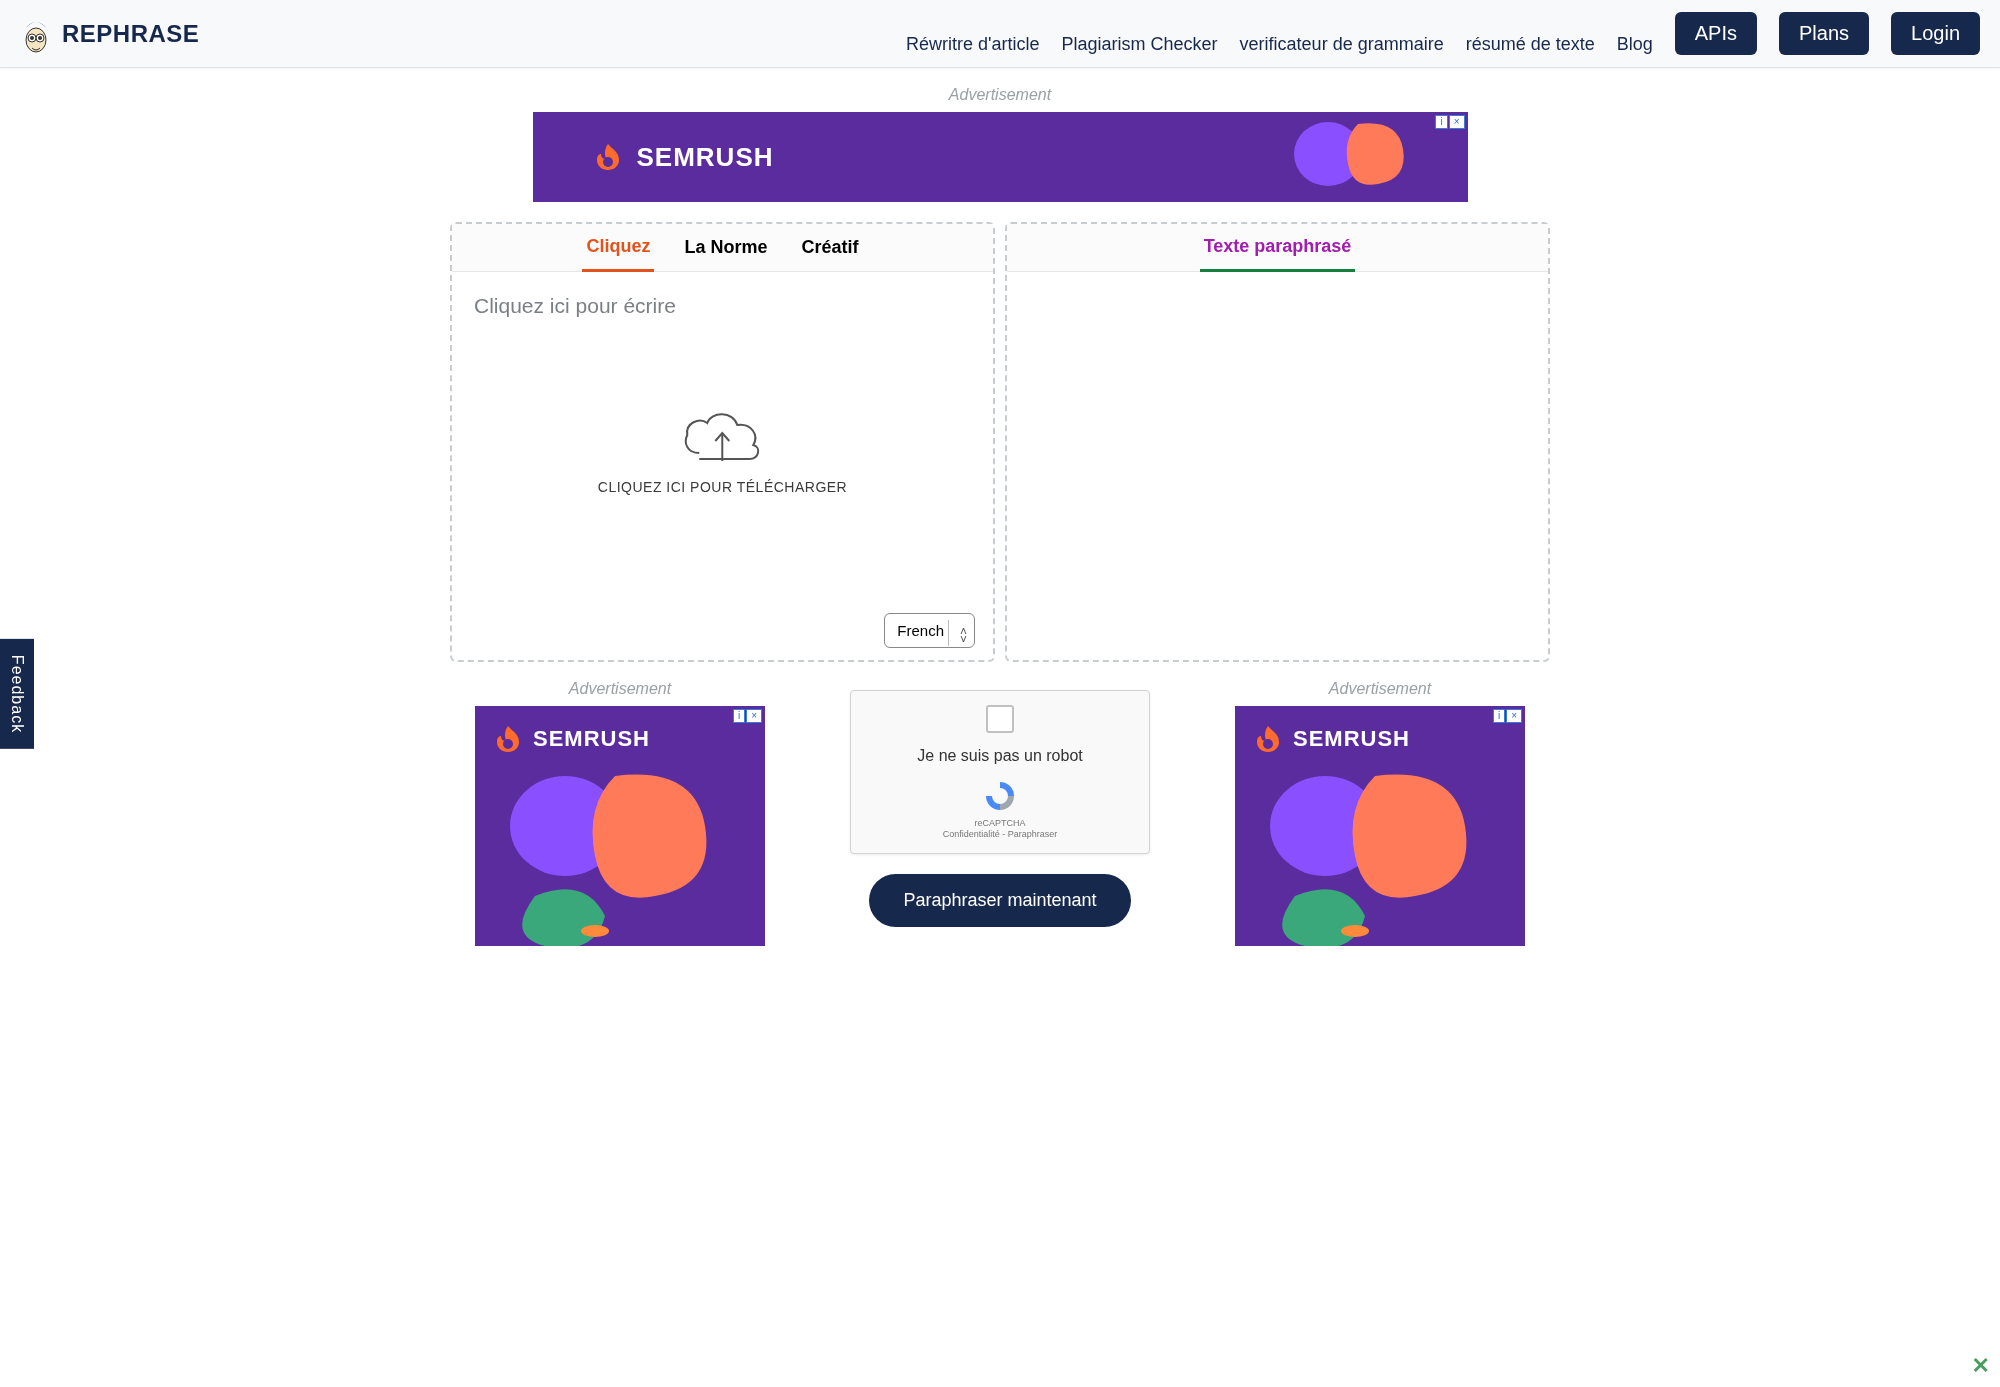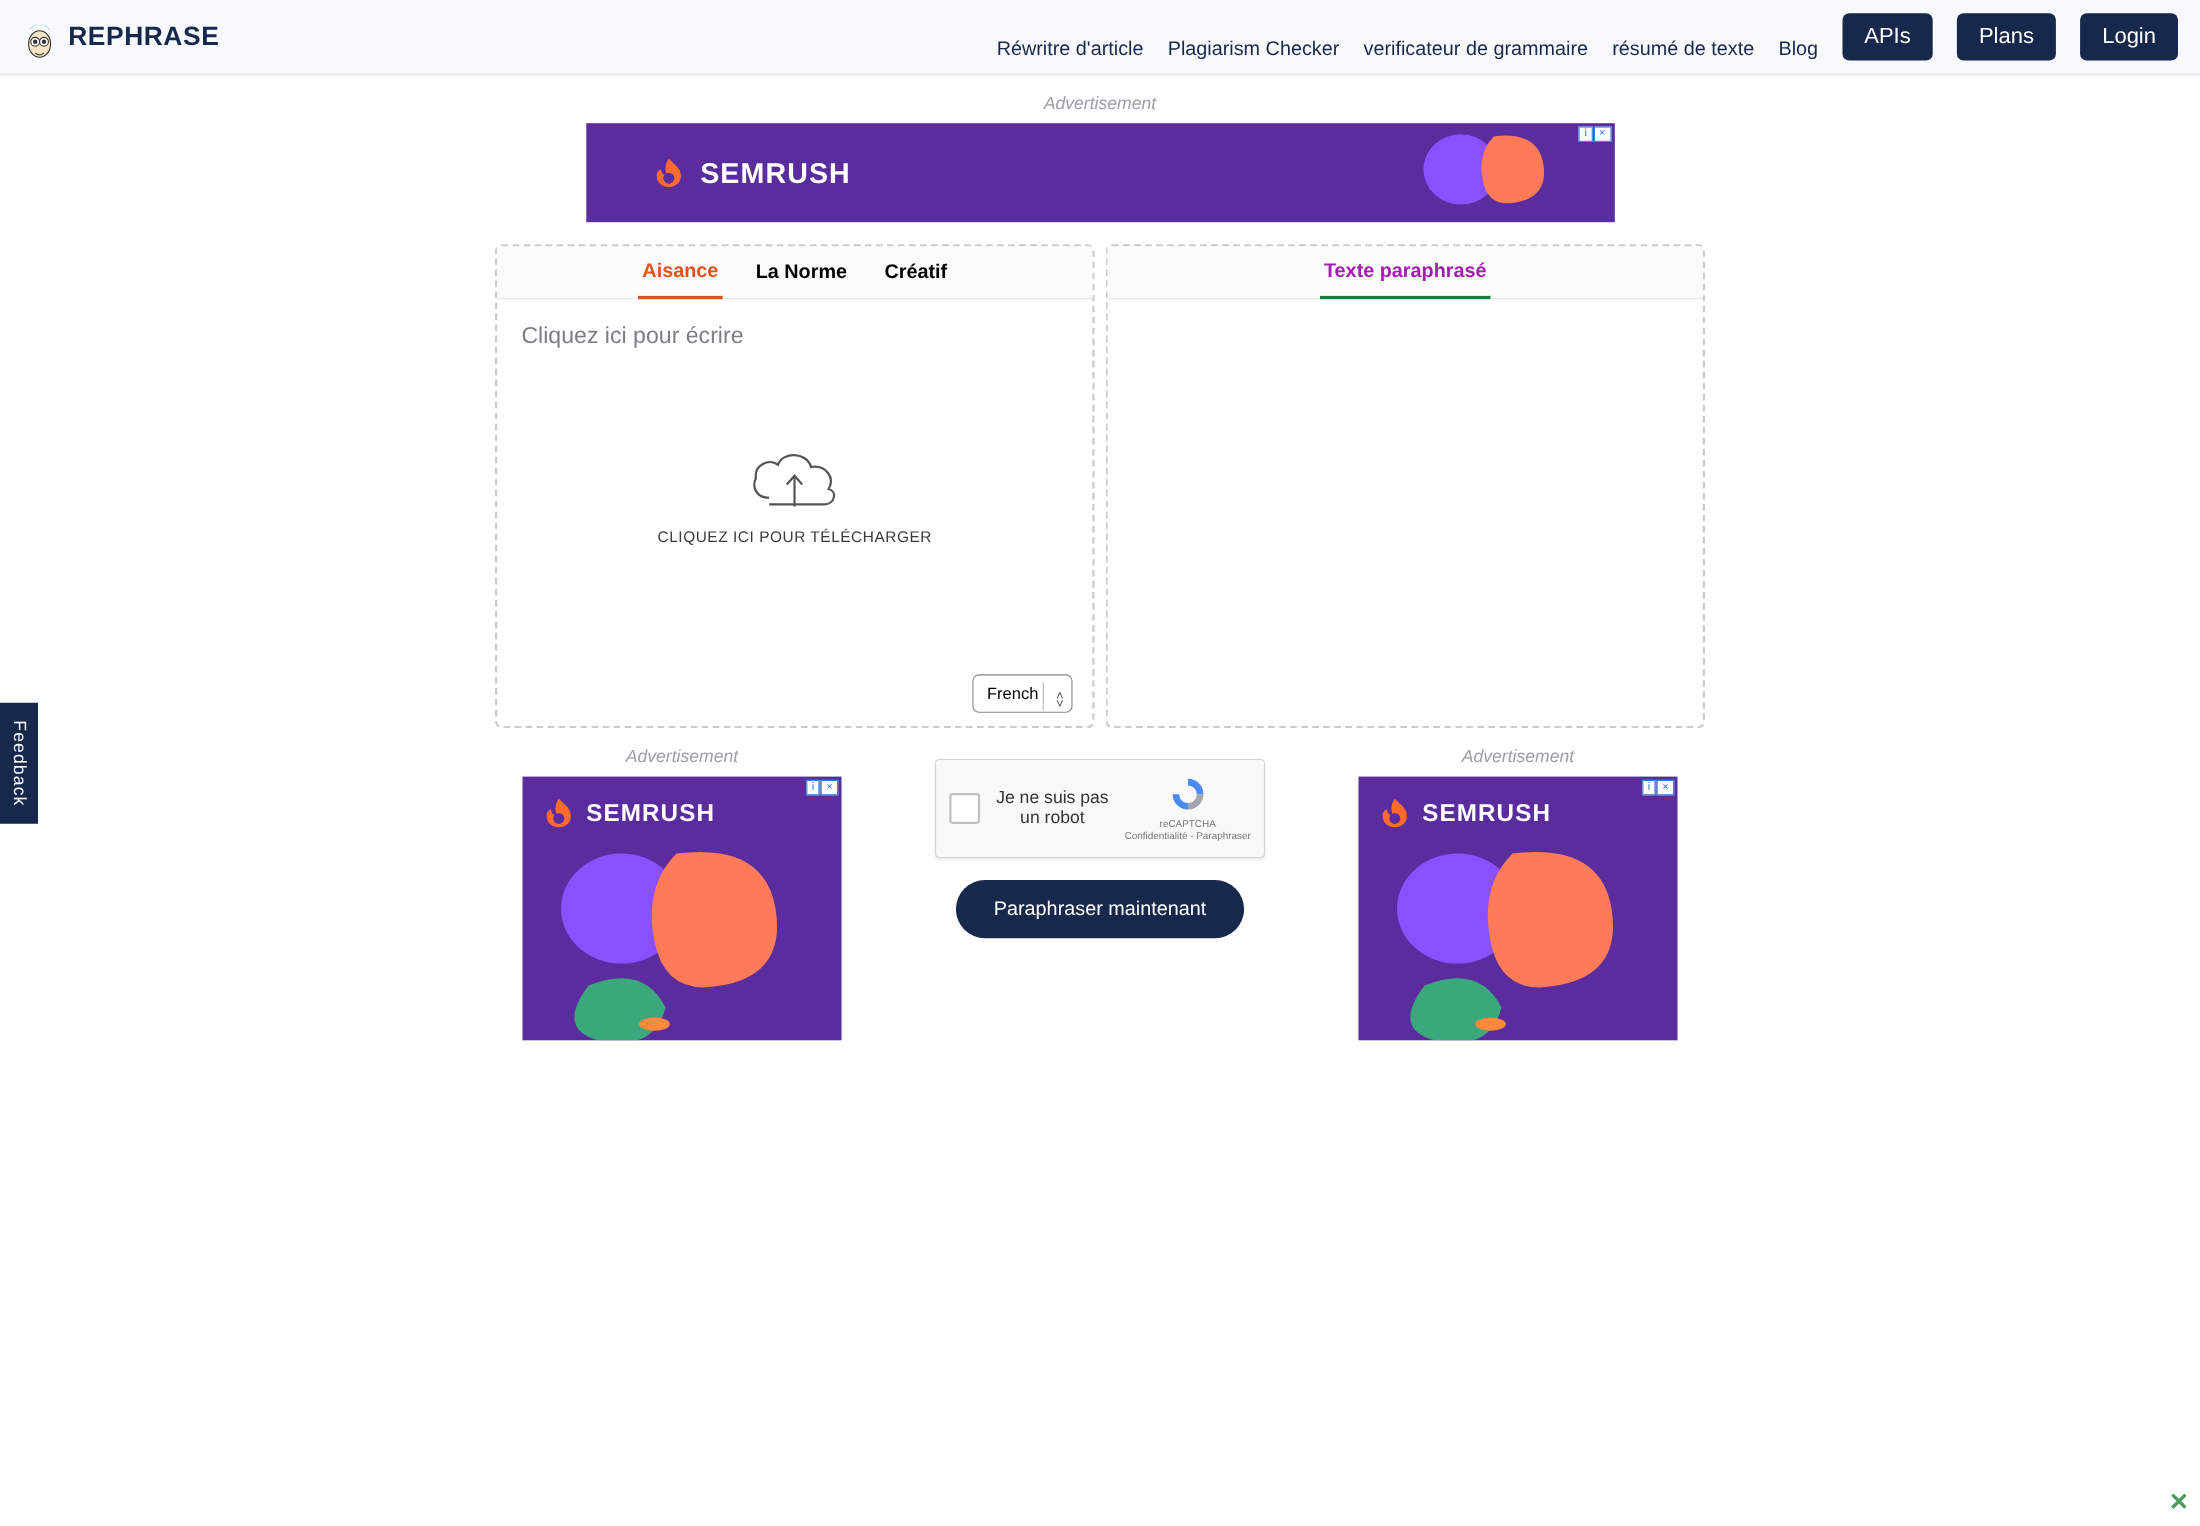--- a/index.html
+++ b/index.html
@@ -42,21 +42,21 @@
 .lang-divider { position: absolute; right: 44px; bottom: 14px; height: 26px; border-left: 1px solid #bbb; pointer-events: none; }
 
 .feedback-tab { position: fixed; left: 0; top: 50%; transform: translateY(-50%); background: #17284d; color: #fff; writing-mode: vertical-rl; padding: 16px 8px; font-size: 16px; letter-spacing: 1px; cursor: pointer; }
 
 .bottom-row { display: flex; width: 1100px; margin: 0 auto; gap: 40px; align-items: flex-start; }
 .bottom-col { flex: 1; text-align: center; }
 .side-ad { width: 290px; height: 240px; margin: 0 auto; background: #5b2c9d; position: relative; overflow: hidden; }
 .side-ad .brand { display: flex; align-items: center; gap: 10px; padding: 18px 0 0 18px; }
 .side-ad .brand-text { font-size: 22px; }
 
-.captcha { width: 300px; margin: 10px auto 20px; border: 1px solid #d3d3d3; border-radius: 4px; background: #f9f9f9; display: flex; align-items: center; padding: 14px 12px; gap: 14px; box-shadow: 0 1px 3px rgba(0,0,0,0.08); }
+.captcha { width: 300px; margin: 10px auto 20px; border: 1px solid #d3d3d3; border-radius: 4px; background: #f9f9f9; display: flex; align-items: center; padding: 14px 12px; gap: 14px; box-shadow: 0 1px 3px rgba(0,0,0,0.08); flex-direction: column; }
 .captcha-check { width: 28px; height: 28px; border: 2px solid #c1c1c1; border-radius: 3px; background: #fff; }
 .captcha-text { font-size: 16px; color: #333; flex: 1; }
 .captcha-logo { text-align: center; font-size: 9px; color: #777; line-height: 1.2; }
 .captcha-icon { width: 34px; height: 34px; margin: 0 auto 2px; }
 
 .main-btn { background: #17284d; color: #fff; border: none; border-radius: 28px; padding: 16px 34px; font-size: 18px; font-weight: 500; cursor: pointer; }
 
 .close-x { position: fixed; right: 10px; bottom: 8px; color: #4a9d5f; font-size: 22px; font-weight: bold; cursor: pointer; }
 </style>
 </head>
@@ -102,21 +102,21 @@
   </svg>
   <div class="ad-badge">
     <span>i</span>
     <span class="x">×</span>
   </div>
 </div>
 
 <div class="work-row">
   <div class="panel">
     <div class="tabs">
-      <div class="tab active">Aisance</div>
+      <div class="tab active">Cliquez</div>
       <div class="tab">La Norme</div>
       <div class="tab">Créatif</div>
     </div>
     <div class="editor">
       <div class="placeholder">Cliquez ici pour écrire</div>
       <div class="upload-box">
         <svg width="90" height="60" viewBox="0 0 90 60">
           <path d="M22 48 C10 48 6 38 10 30 C8 18 22 12 30 18 C34 6 56 6 60 20 C74 18 82 30 76 40 C84 42 82 54 72 54 L22 54" fill="none" stroke="#555" stroke-width="2"></path>
           <line x1="45" y1="56" x2="45" y2="28" stroke="#555" stroke-width="2"></line>
           <path d="M38 36 L45 28 L52 36" fill="none" stroke="#555" stroke-width="2"></path>

